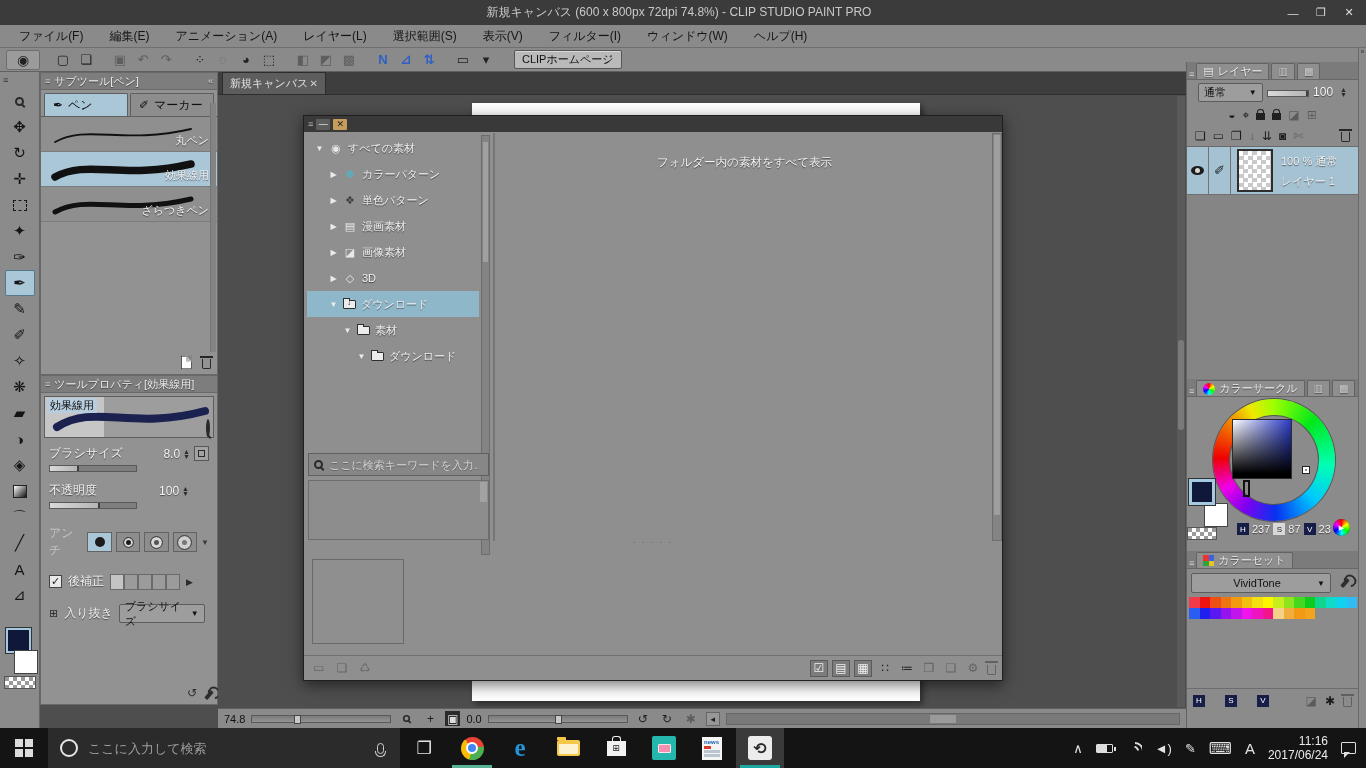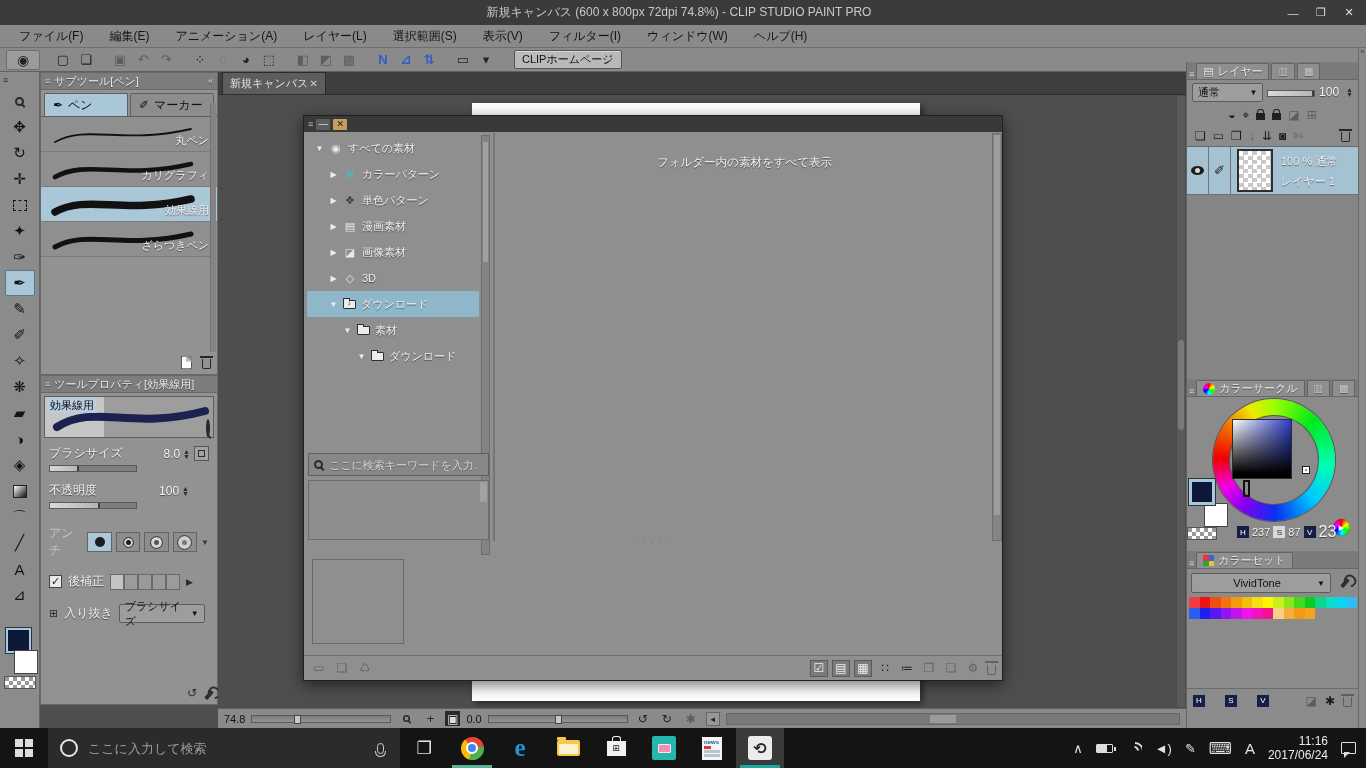--- a/index.html
+++ b/index.html
@@ -134,21 +134,21 @@
   #right { left:1186px; top:62px; width:172px; height:666px; background:#8b8b8b; border-left:1px solid #636363; }
   .r-tabs { height:18px; background:#7b7b7b; border-bottom:1px solid #676767; display:flex; align-items:flex-end; gap:2px; padding:0 2px; }
   .r-tab { height:16px; display:flex; align-items:center; gap:4px; padding:0 6px; background:#8f8f8f; border:1px solid #636363; border-bottom:none; font-size:11px; color:#ededed; text-shadow:0 1px 1px rgba(0,0,0,.5); border-radius:2px 2px 0 0; }
   .r-tab.stub { color:#cfcfcf; font-size:10px; }
   .icon-wheelmini { width:12px; height:12px; border-radius:50%; background:conic-gradient(#f00,#ff0,#0f0,#0ff,#00f,#f0f,#f00); }
   .icon-setmini { width:11px; height:11px; display:grid; grid-template-columns:1fr 1fr; }
   .icon-setmini i:nth-child(1){background:#e33;} .icon-setmini i:nth-child(2){background:#3b62e0;}
   .icon-setmini i:nth-child(3){background:#2aa53a;} .icon-setmini i:nth-child(4){background:#e9c425;}
 
   
-  #lp-controls { height:24px; display:flex; align-items:center; gap:4px; padding:0 5px; }
+  #lp-controls { height:24px; display:flex; align-items:center; gap:4px; padding:0 11px; }
   #lp-blend { width:72px; height:19px; }
   #lp-oslider { width:48px; }
   .lp-iconrow { height:21px; display:flex; align-items:center; gap:7px; padding:0 8px; font-size:12px; color:#1c1c1c; }
   #lp-list { position:relative; background:#858585; border-top:1px solid #6a6a6a; height:233px; }
   .lrow { height:48px; border-bottom:1px solid #6f6f6f; position:relative; }
   .lrow.sel { background:#a5c2d2; }
   .lrow .c1 { position:absolute; left:0; top:0; width:22px; height:100%; border-right:1px solid #747474; display:flex; align-items:center; justify-content:center; }
   .lrow .c2 { position:absolute; left:22px; top:0; width:22px; height:100%; border-right:1px solid #747474; display:flex; align-items:center; justify-content:center; font-size:13px; }
   .lthumb { position:absolute; left:50px; top:2px; width:36px; height:43px; border:2px solid #2e2e2e; background:#fff; }
   .lthumb.checker { background:conic-gradient(#c9c9c9 0 25%, #fff 0 50%, #c9c9c9 0 75%, #fff 0); background-size:9px 9px; }
@@ -346,26 +346,20 @@
         <span>マーカー</span>
       </div>
     </div>
     <div class="st-list" id="st-list">
         <div class="st-item">
           <svg width="150" height="27" viewBox="0 0 150 27">
             <path d="M8,21 C40,3 75,24 144,8" fill="none" stroke="#111" stroke-linecap="round" stroke-width="1.8"></path>
           </svg>
           <span class="nm tsh">丸ペン</span>
         </div>
-        <div class="st-item">
-          <svg width="150" height="27" viewBox="0 0 150 27">
-            <path d="M8,21 C40,3 75,24 144,8" fill="none" stroke="#111" stroke-linecap="round" stroke-width="4.6"></path>
-          </svg>
-          <span class="nm tsh">カリグラフィ</span>
-        </div>
         <div class="st-item sel">
           <svg width="150" height="27" viewBox="0 0 150 27">
             <path d="M8,21 C40,3 75,24 144,8" fill="none" stroke="#111" stroke-linecap="round" stroke-width="7.5"></path>
           </svg>
           <span class="nm tsh">効果線用</span>
         </div>
         <div class="st-item">
           <svg width="150" height="27" viewBox="0 0 150 27">
             <path d="M8,21 C40,3 75,24 144,8" fill="none" stroke="#111" stroke-linecap="round" stroke-width="5"></path>
           </svg>
@@ -695,21 +689,21 @@
       <div id="cc-hue"></div>
       <div id="cc-fg"></div>
       <div id="cc-bg"></div>
       <div id="cc-tr"></div>
       <div class="flex" style="position:absolute;left:50px;top:144px;gap:3px;z-index:5;">
         <span class="hsv-box">H</span>
         <span class="tsh" style="font-size:11px;">237</span>
         <span class="hsv-box lt">S</span>
         <span class="tsh" style="font-size:11px;">87</span>
         <span class="hsv-box">V</span>
-        <span class="tsh" style="font-size:16px;">23</span>
+        <span class="tsh" style="font-size:11px;">23</span>
       </div>
       <div id="cc-ball">
           <span>▶</span>
         </div>
     </div>
 
     <div style="position:relative;height:161px;">
       <div class="r-tabs">
         <span class="mi" style="color:#d6d6d6;font-size:9px;">≡</span>
         <span class="r-tab">

